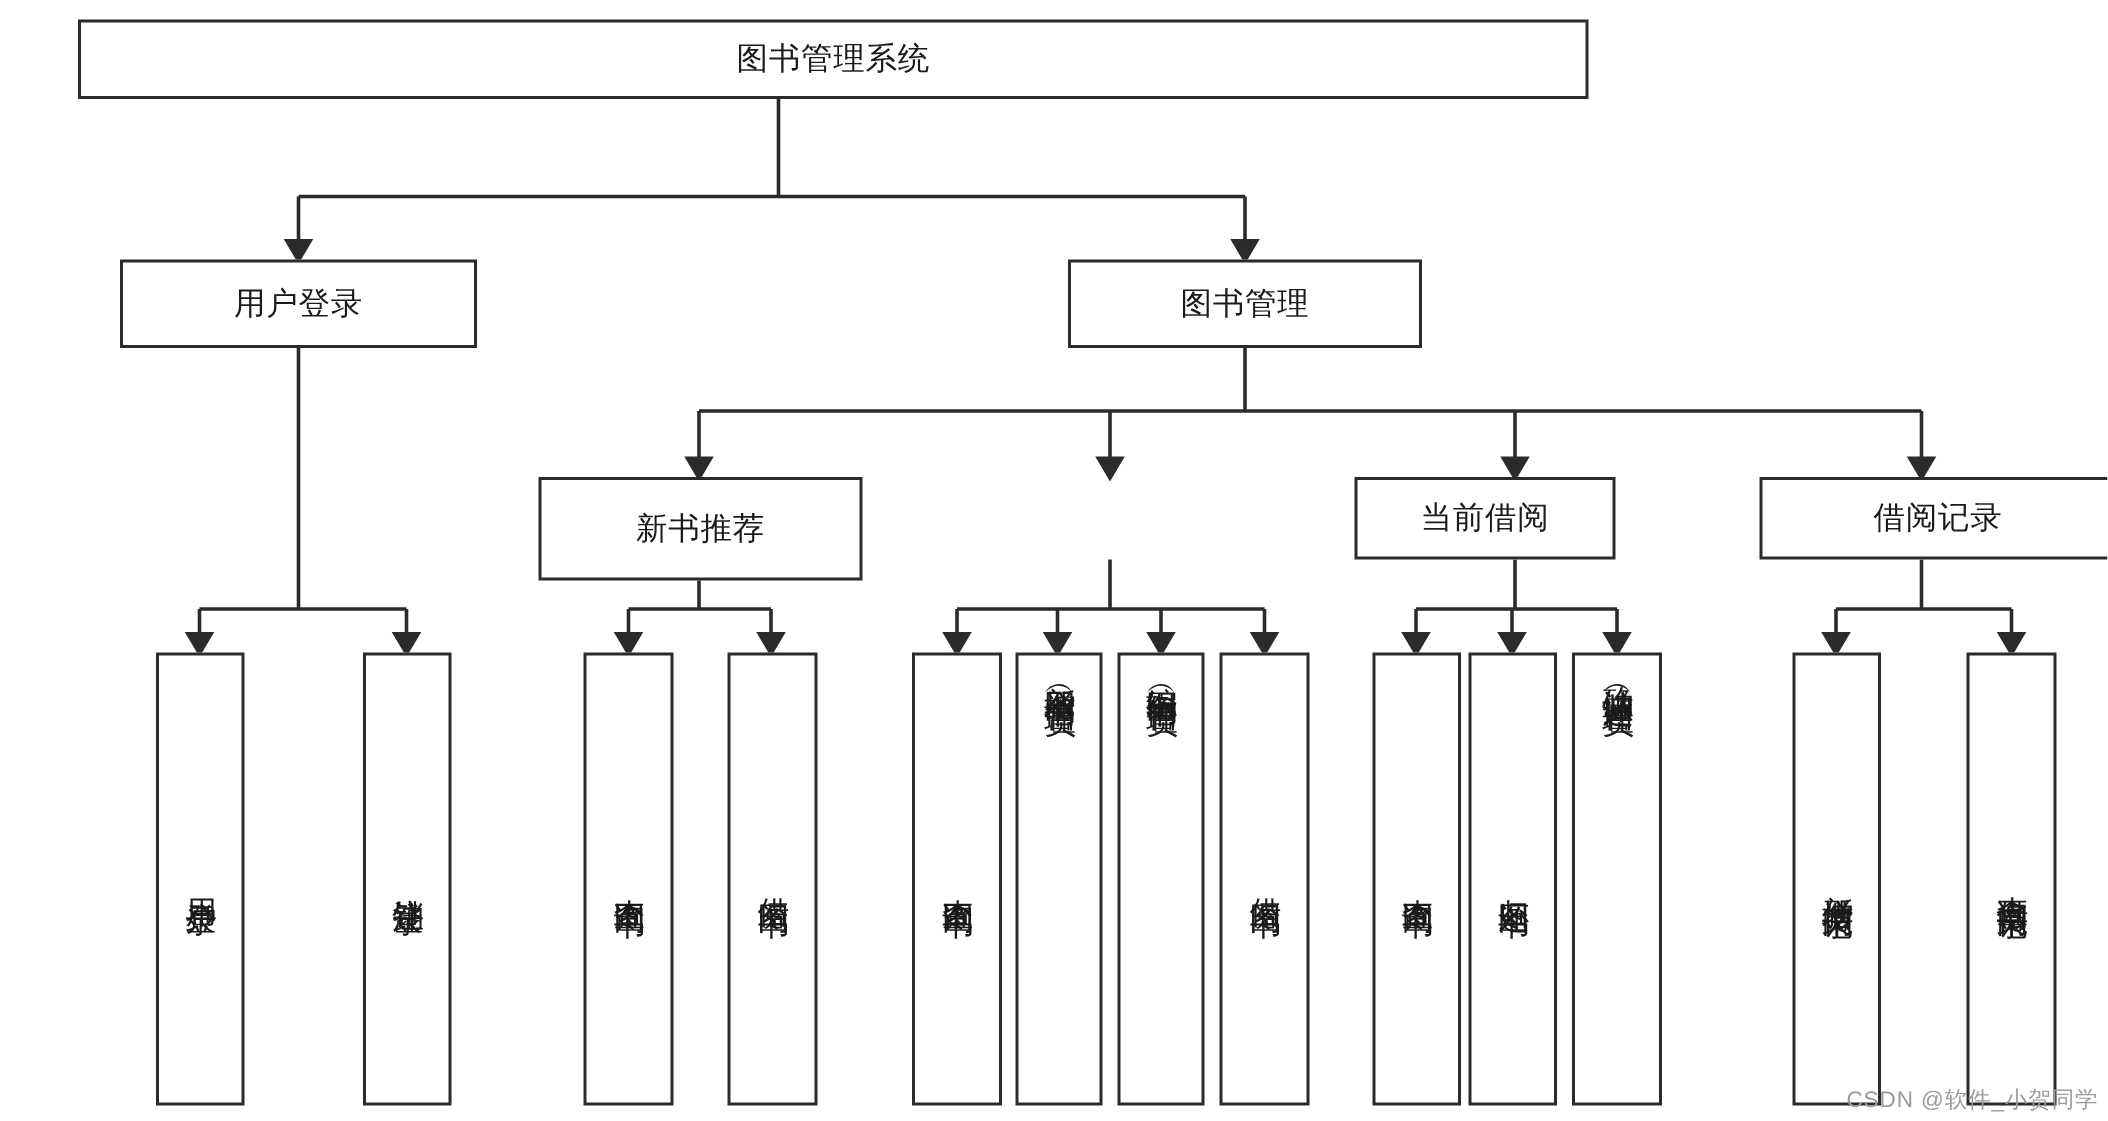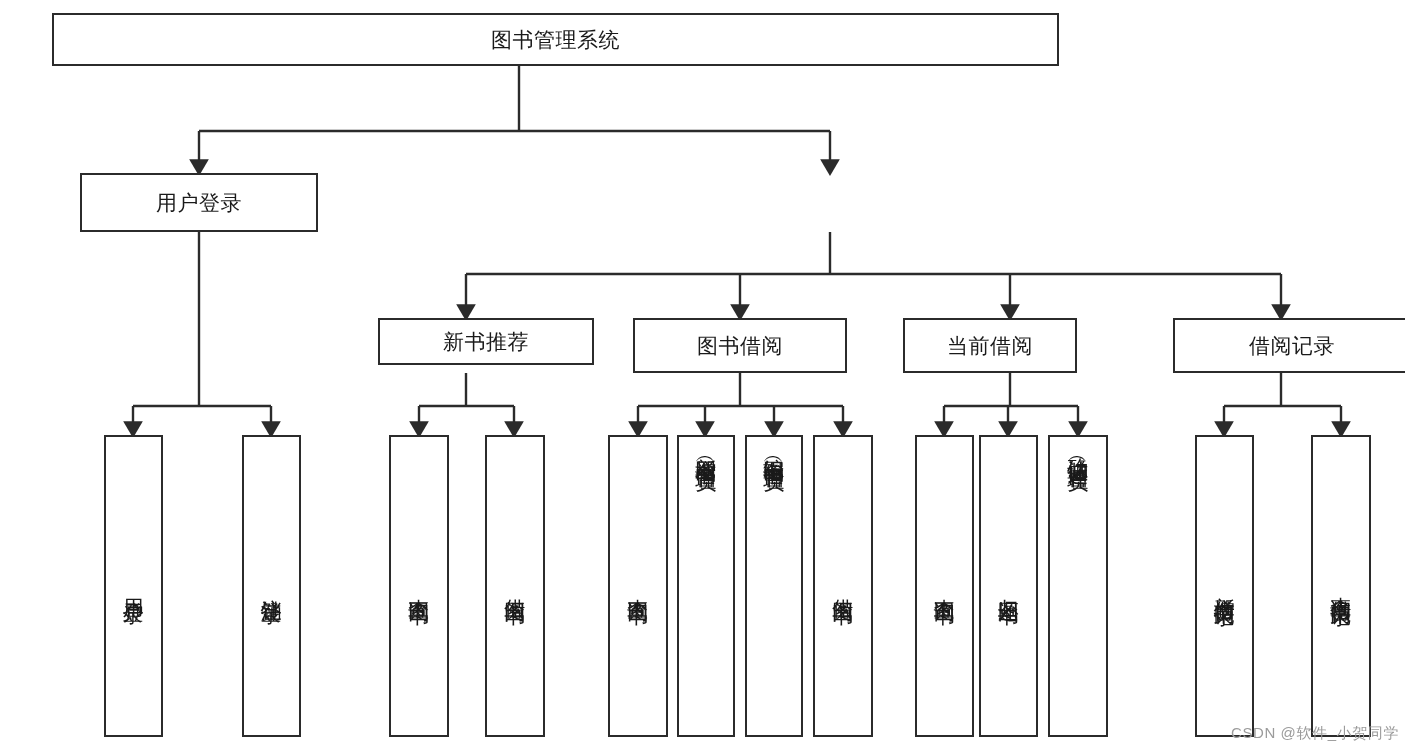--- a/index.html
+++ b/index.html
@@ -124,26 +124,26 @@
     </g>
   </svg>
 
   <div class="node" style="left:15px; top:13px; width:1007px; height:53px;margin-left:37px;">
     <span class="label">图书管理系统</span>
   </div>
 
   <div class="node" style="left:80px; top:173px; width:238px; height:59px;">
     <span class="label">用户登录</span>
   </div>
+  <div class="node" style="left:712px; top:173px; width:236px; height:59px;">
+    <span class="label">图书管理</span>
+  </div>
 
-  <div class="node" style="left:378px; top:318px; width:216px; height:47px;text-align:right;">
+  <div class="node" style="left:359px; top:318px; width:216px; height:69px;text-align:right;">
     <span class="label">新书推荐</span>
-  </div>
-  <div class="node" style="left:633px; top:318px; width:214px; height:55px;">
-    <span class="label">图书借阅</span>
   </div>
   <div class="node" style="left:903px; top:318px; width:174px; height:55px;">
     <span class="label">当前借阅</span>
   </div>
   <div class="node" style="left:1173px; top:318px; width:238px; height:55px;">
     <span class="label">借阅记录</span>
   </div>
 
   <div class="node leaf centered" style="left:104px; top:435px; width:59px; height:302px;">
     <span class="label">用户登录</span>

